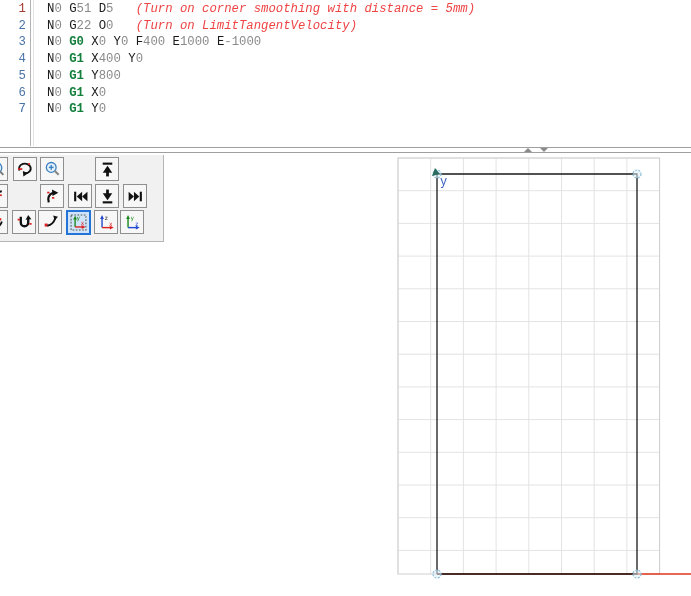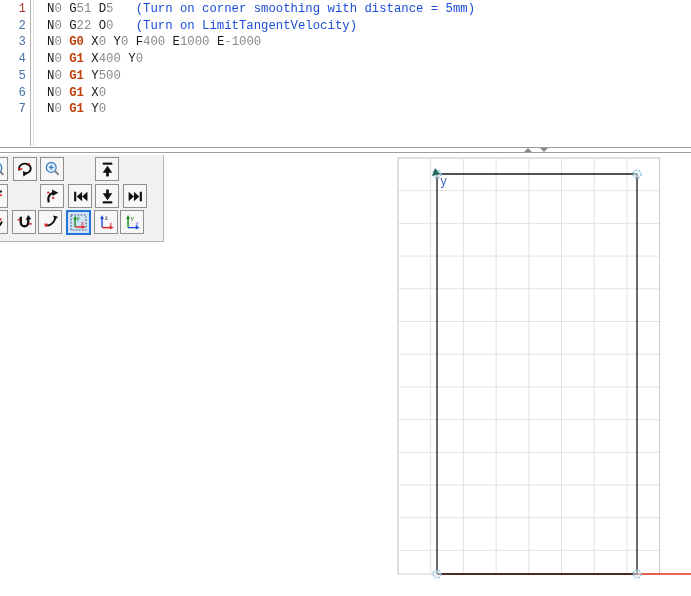--- a/index.html
+++ b/index.html
@@ -10,22 +10,22 @@
   #gutter-line1{position:absolute;left:30px;top:0;width:1px;height:146px;background:#b3b3b3;}
   #gutter-line2{position:absolute;left:33px;top:0;width:1px;height:146px;background:#e2e2e2;}
   #code-lines{position:absolute;left:0;top:1px;width:691px;
       font-family:"Liberation Mono",monospace;font-size:12.3px;line-height:16.7px;}
   .code-line{display:flex;white-space:pre;}
   .ln{display:inline-block;width:26px;text-align:right;color:#4a74a8;flex:0 0 26px;}
   .ln.active{color:#a63a30;}
   .ltext{margin-left:21px;}
   .tk-k{color:#1a1a1a;}
   .tk-n{color:#8a8a8a;}
-  .tk-g{color:#c2410c;font-weight:bold;}
-  .tk-c{color:#1d4ed8;}
+  .tk-g{color:#15803d;font-weight:bold;}
+  .tk-c{color:#ef4444;font-style:italic;}
   
   #splitter{position:absolute;left:0;top:147px;width:691px;height:4px;background:#fff;
       border-top:1px solid #9f9f9f;border-bottom:1px solid #9f9f9f;cursor:row-resize;}
   .split-tri{position:absolute;width:0;height:0;}
   #split-up{left:524px;top:148px;border-left:4px solid transparent;border-right:4px solid transparent;border-bottom:4px solid #8a8a8a;}
   #split-down{left:540px;top:148px;border-left:4px solid transparent;border-right:4px solid transparent;border-top:4px solid #8a8a8a;}
   
   #bottom-pane{position:absolute;left:0;top:153px;width:691px;height:443px;background:#fff;}
   #toolbar{position:absolute;left:0;top:2px;width:163px;height:86px;background:#f1f1f1;
       border-right:1px solid #b5b5b5;border-bottom:1px solid #b5b5b5;overflow:hidden;}
@@ -38,21 +38,21 @@
 </style>
 </head>
 <body>
 
 <div id="editor">
   <div id="code-lines">
       <div class="code-line"><span class="ln active">1</span><span class="ltext"><span class="tk-k">N</span><span class="tk-n">0</span><span class="tk-k"> </span><span class="tk-k">G</span><span class="tk-n">51</span><span class="tk-k"> </span><span class="tk-k">D</span><span class="tk-n">5</span><span class="tk-k">   </span><span class="tk-c">(Turn on corner smoothing with distance = 5mm)</span></span></div>
       <div class="code-line"><span class="ln">2</span><span class="ltext"><span class="tk-k">N</span><span class="tk-n">0</span><span class="tk-k"> </span><span class="tk-k">G</span><span class="tk-n">22</span><span class="tk-k"> </span><span class="tk-k">O</span><span class="tk-n">0</span><span class="tk-k">   </span><span class="tk-c">(Turn on LimitTangentVelocity)</span></span></div>
       <div class="code-line"><span class="ln">3</span><span class="ltext"><span class="tk-k">N</span><span class="tk-n">0</span><span class="tk-k"> </span><span class="tk-g">G0</span><span class="tk-k"> </span><span class="tk-k">X</span><span class="tk-n">0</span><span class="tk-k"> </span><span class="tk-k">Y</span><span class="tk-n">0</span><span class="tk-k"> </span><span class="tk-k">F</span><span class="tk-n">400</span><span class="tk-k"> </span><span class="tk-k">E</span><span class="tk-n">1000</span><span class="tk-k"> </span><span class="tk-k">E</span><span class="tk-n">-1000</span></span></div>
       <div class="code-line"><span class="ln">4</span><span class="ltext"><span class="tk-k">N</span><span class="tk-n">0</span><span class="tk-k"> </span><span class="tk-g">G1</span><span class="tk-k"> </span><span class="tk-k">X</span><span class="tk-n">400</span><span class="tk-k"> </span><span class="tk-k">Y</span><span class="tk-n">0</span></span></div>
-      <div class="code-line"><span class="ln">5</span><span class="ltext"><span class="tk-k">N</span><span class="tk-n">0</span><span class="tk-k"> </span><span class="tk-g">G1</span><span class="tk-k"> </span><span class="tk-k">Y</span><span class="tk-n">500</span></span></div>
+      <div class="code-line"><span class="ln">5</span><span class="ltext"><span class="tk-k">N</span><span class="tk-n">0</span><span class="tk-k"> </span><span class="tk-g">G1</span><span class="tk-k"> </span><span class="tk-k">Y</span><span class="tk-n">800</span></span></div>
       <div class="code-line"><span class="ln">6</span><span class="ltext"><span class="tk-k">N</span><span class="tk-n">0</span><span class="tk-k"> </span><span class="tk-g">G1</span><span class="tk-k"> </span><span class="tk-k">X</span><span class="tk-n">0</span></span></div>
       <div class="code-line"><span class="ln">7</span><span class="ltext"><span class="tk-k">N</span><span class="tk-n">0</span><span class="tk-k"> </span><span class="tk-g">G1</span><span class="tk-k"> </span><span class="tk-k">Y</span><span class="tk-n">0</span></span></div>
     </div>
   <div id="gutter-line1"></div>
   <div id="gutter-line2"></div>
 </div>
 
 <div id="splitter"></div>
 <div id="split-up" class="split-tri"></div>
 <div id="split-down" class="split-tri"></div>

